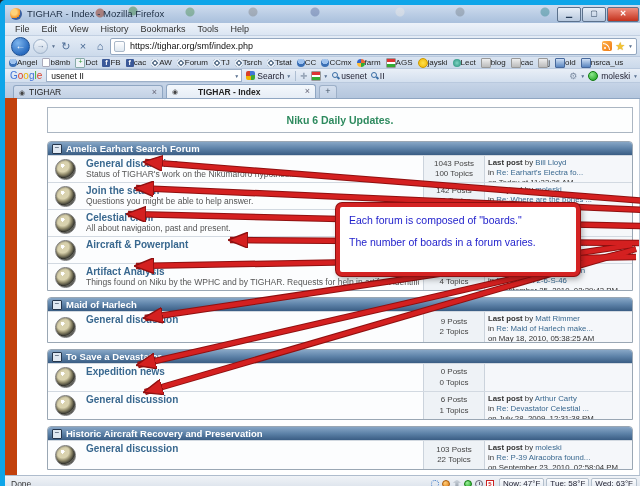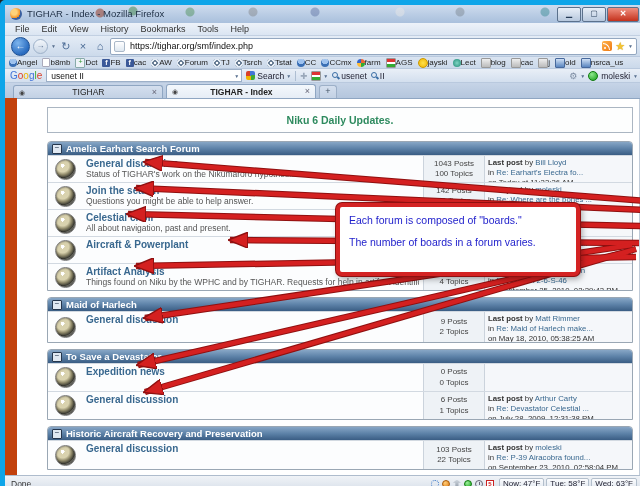--- a/index.html
+++ b/index.html
@@ -80,25 +80,25 @@
   .mag::after{content:"";position:absolute;left:5px;top:5px;width:3px;height:1.5px;background:#3a6ea5;transform:rotate(45deg);}
   .sep{width:1px;height:10px;background:#aebed2;}
   .wrench{color:#7a8aa0;font-size:9px;}
   .greendot{width:8px;height:8px;border-radius:50%;background:radial-gradient(circle at 35% 30%,#8ee88e,#17a017);border:1px solid #0d7a0d;}
   .guser{font-size:8.5px;color:#223;}
   .gright{margin-left:auto;display:inline-flex;align-items:center;gap:3px;}
   
   .tabbar{position:absolute;left:0;top:78px;width:100%;height:15px;background:linear-gradient(180deg,#c6d4e7,#b4c6dd);
     display:flex;align-items:flex-end;padding:0 8px;box-sizing:border-box;}
   .tab{width:150px;height:13px;border:1px solid #8fa6c2;border-bottom:none;border-radius:3px 3px 0 0;
-    background:linear-gradient(180deg,#d4dfee,#c2d1e4);display:flex;align-items:center;padding:0 5px;gap:4px;margin-right:3px;box-sizing:border-box;text-align:center;}
+    background:linear-gradient(180deg,#d4dfee,#c2d1e4);display:flex;align-items:center;padding:0 5px;gap:4px;margin-right:3px;box-sizing:border-box;}
   .tab.active{background:linear-gradient(180deg,#f4f8fc,#e6edf6);height:14px;}
   .tab-favicon{font-size:7px;color:#444;line-height:7px;}
   .tab-label{flex:1;font-size:8.5px;color:#222;white-space:nowrap;overflow:hidden;}
-  .tab.active .tab-label{font-weight:bold;}
+  .tab.active .tab-label{font-weight:bold;margin-left:16px;}
   .tab-close{font-size:9px;color:#667;line-height:9px;}
   .newtab{width:16px;height:12px;border:1px solid #9db0c8;border-bottom:none;border-radius:3px 3px 0 0;
     background:linear-gradient(180deg,#d4dfee,#c2d1e4);font-size:9px;color:#456;text-align:center;line-height:11px;}
   
   .content{position:absolute;left:12px;top:93px;width:100%;height:377px;background:#fff;overflow:hidden;border-top:1px solid #8fa6c2;}
   .page-col{position:absolute;left:30px;top:0;width:586px;}
   .notice{margin-top:8px;height:24px;border:1px solid #abb6c2;background:#fdfefe;
     text-align:center;line-height:24px;font-size:10.5px;font-weight:bold;color:#2d8a5e;}
   .category{margin-top:0;border:1px solid #9aa7b4;border-radius:4px 4px 0 0;margin-bottom:6px;background:#fcfdfe;}
   .cat-header{height:13px;background:linear-gradient(180deg,#8cab cc,#39597f);

